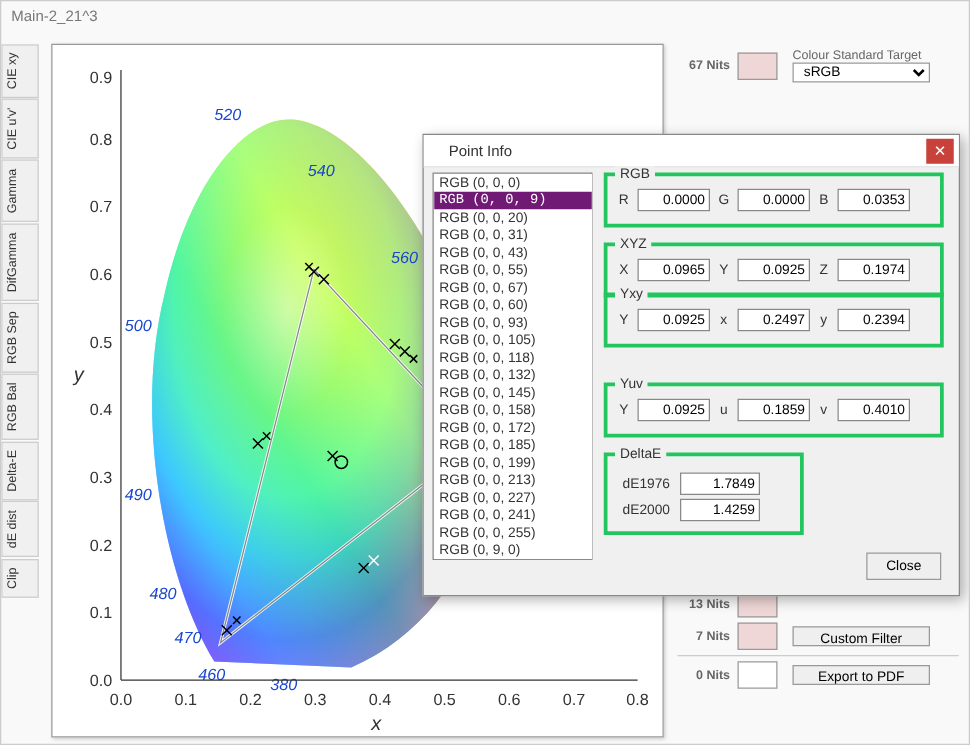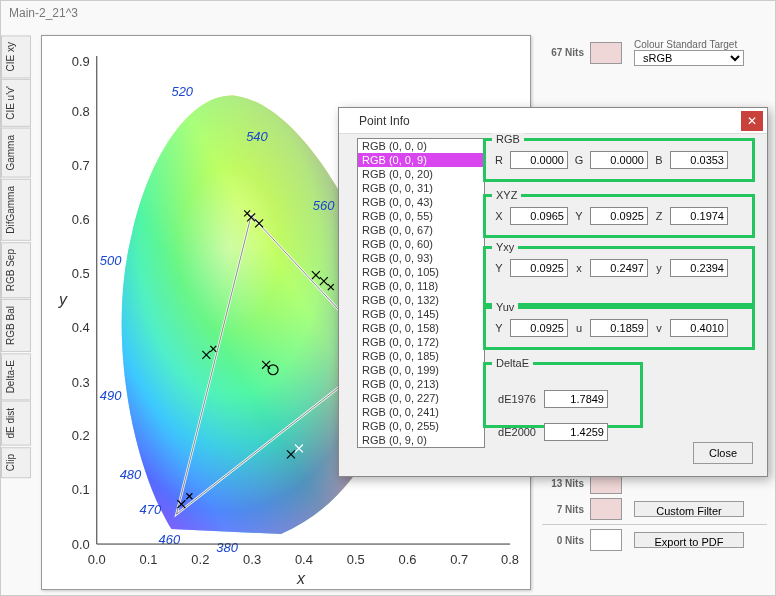--- a/index.html
+++ b/index.html
@@ -17,29 +17,29 @@
   .btn { background:#efefef; cursor:pointer; text-align:center; line-height:18px; }
   .nit-row { display:flex; align-items:center; gap:6px; margin:4px 0; font-size:10px; color:#666; position:relative;}
   .nit-box { width:32px; height:22px; background:#f0d7d7; border:1px solid #999; }
   .nit-row .lv { width:42px; text-align:right;font-weight:bold; }
   .rule { height:1px; background:#ccc; margin:3px 0; }
   
   .dialog { position:absolute; left:337px; top:82px; width:430px; height:370px; background:#f0f0f0; border:1px solid #888; box-shadow:3px 3px 10px rgba(0,0,0,.3); }
   .dlg-title { height:26px; background:#fff; border-bottom:1px solid #ddd; display:flex; align-items:center; padding-left:20px; font-size:12px; }
   .dlg-close { position:absolute; right:4px; top:3px; width:22px; height:20px; background:#c8423b; color:#fff; text-align:center; line-height:20px; cursor:pointer; font-size:12px; }
   .dlg-body { position:absolute; top:30px; left:6px; right:6px; bottom:6px; }
-  .listbox { position:absolute; left:12px; top:0; width:128px; height:310px; background:#fff; border:1px solid #888; overflow-y:scroll; font-size:11px; }
+  .listbox { position:absolute; left:1px; top:0; width:128px; height:310px; background:#fff; border:1px solid #888; overflow-y:scroll; font-size:11px; }
   .listbox .item { padding:1px 4px; white-space:nowrap; cursor:pointer; }
-  .listbox .item.selected { background:#d946ef; color:#fff; }
+  .listbox .item.selected { background:#701a75; color:#fff;font-family:Liberation Mono, monospace; }
   .groupbox { position:absolute; border:3px solid #22c55e; padding:10px 8px 6px; }
   .groupbox .legend { position:absolute; top:-8px; left:6px; background:#f0f0f0; padding:0 4px; font-size:11px; }
   .row3 { display:flex; gap:6px; align-items:center; }
   .row3 label { width:10px; text-align:center; }
   .row3 input { width:58px; height:18px; border:1px solid #888; font-size:11px; text-align:right; padding-right:3px;}
-  .row2 { display:flex; gap:8px; align-items:center; margin:15px 0;}
+  .row2 { display:flex; gap:8px; align-items:center; margin:3px 0;}
   .row2 label { width:42px; text-align:right;}
   .row2 input { width:64px; height:18px; border:1px solid #888; font-size:11px; text-align:right; padding-right:3px;}
   .closebtn { position:absolute; right:8px; bottom:6px; width:60px; height:22px;}
   .radio { appearance:none; width:11px; height:11px; border:1px solid #666; border-radius:50%; display:inline-block; vertical-align:middle; position:relative;}
   .radio.checked::after{ content:""; position:absolute; inset:2px; background:#333; border-radius:50%;}
 </style>
 </head>
 <body>
 
 <div class="main-window">
@@ -263,21 +263,21 @@
           <div class="legend">XYZ</div>
           <div class="row3">
             <label>X</label>
               <input value="0.0965" style="">
             <label>Y</label>
               <input value="0.0925" style="">
             <label>Z</label>
               <input value="0.1974" style="">
           </div>
         </div>
-        <div class="groupbox" style="left:138px; top:108px; width:272px; height:60px;">
+        <div class="groupbox" style="left:138px; top:96px; width:272px; height:44px;">
           <div class="legend">Yxy</div>
           <div class="row3">
             <label>Y</label>
               <input value="0.0925" style="">
             <label>x</label>
               <input value="0.2497" style="">
             <label>y</label>
               <input value="0.2394" style="">
           </div>
         </div>

